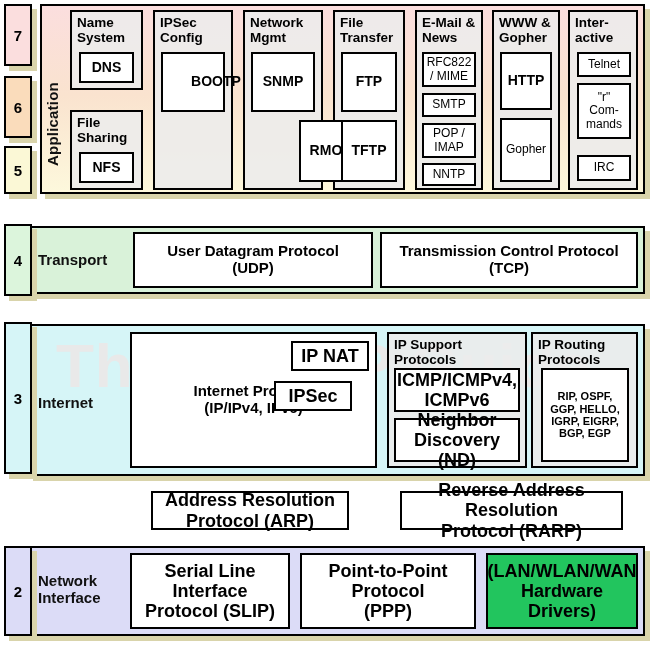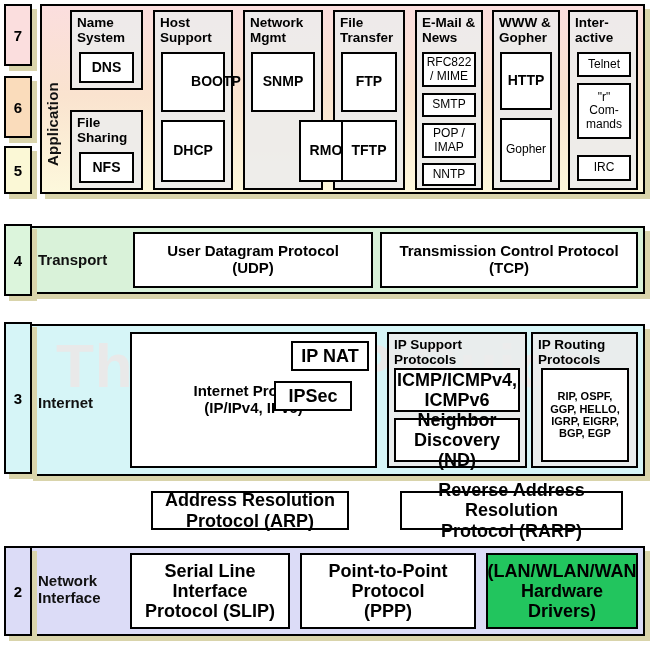--- a/index.html
+++ b/index.html
@@ -157,24 +157,23 @@
     <div class="group-label">Name System</div>
   </div>
   <div class="proto bold f14" style="left:79px; top:52px; width:55px; height:31px;">DNS</div>
 
   <div class="group" style="left:70px; top:110px; width:73px; height:80px;">
     <div class="group-label">File Sharing</div>
   </div>
   <div class="proto bold f14" style="left:79px; top:152px; width:55px; height:31px;">NFS</div>
 
   <div class="group" style="left:153px; top:10px; width:80px; height:180px;">
-    <div class="group-label">Host Support</div>
+    <div class="group-label">IPSec Config</div>
   </div>
   <div class="proto bold f14" style="left:161px; top:52px; width:64px; height:60px;padding-left:46px;">BOOTP</div>
-  <div class="proto bold f14" style="left:161px; top:120px; width:64px; height:62px;">DHCP</div>
 
   <div class="group" style="left:243px; top:10px; width:80px; height:180px;">
     <div class="group-label">Network Mgmt</div>
   </div>
   <div class="proto bold f14" style="left:251px; top:52px; width:64px; height:60px;">SNMP</div>
   <div class="proto bold f14" style="left:251px; top:120px; width:64px; height:62px;margin-left:48px;">RMON</div>
 
   <div class="group" style="left:333px; top:10px; width:72px; height:180px;">
     <div class="group-label">File Transfer</div>
   </div>

